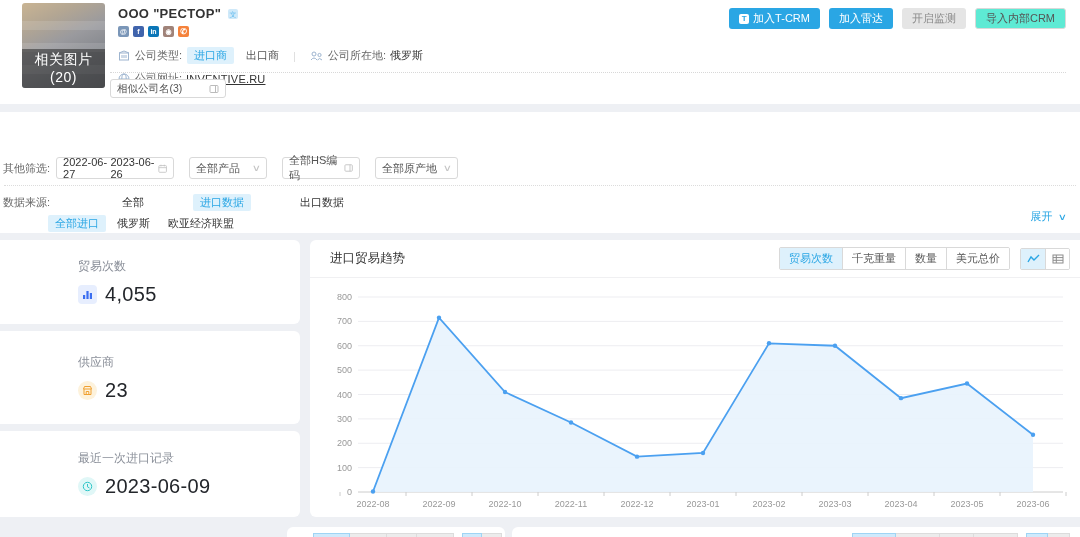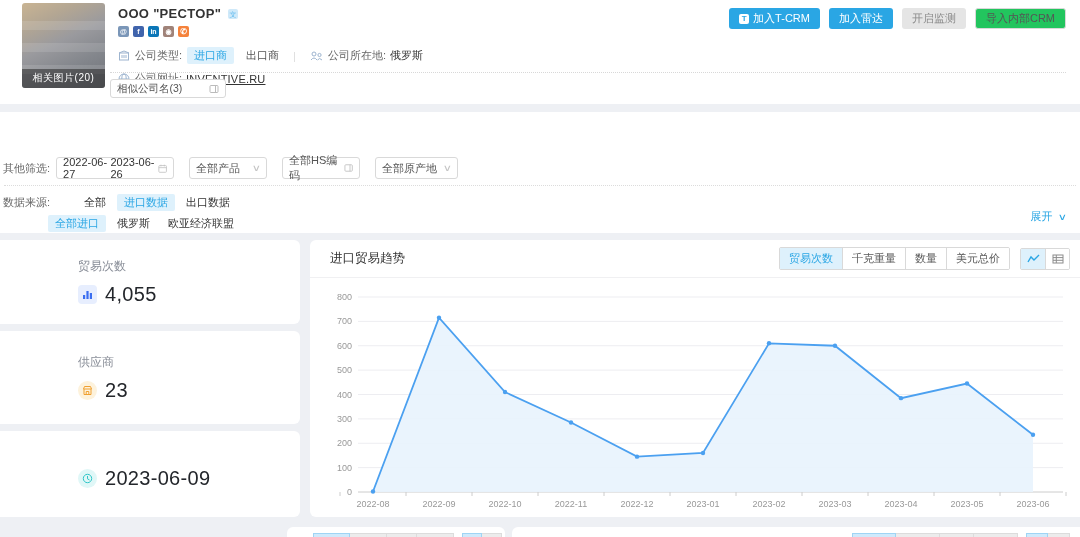--- a/index.html
+++ b/index.html
@@ -5,21 +5,21 @@
   * { margin:0; padding:0; box-sizing:border-box; }
   body { background:#eef0f4; font-family:"Liberation Sans", sans-serif; }
   .screen { position:relative; width:1080px; height:537px; background:#eef0f4; overflow:hidden; }
 
   
   .header-card { position:absolute; left:0; top:0; width:1080px; height:104px; background:#fff; }
   .company-photo { position:absolute; left:22px; top:3px; width:83px; height:85px; border-radius:3px; overflow:hidden;
     background:linear-gradient(155deg,#c9b493 0%,#b3a693 22%,#9a9a9e 45%,#83868c 70%,#6e7177 100%); }
   .photo-step { position:absolute; left:0; width:100%; height:9px; background:rgba(255,255,255,.12); }
   .photo-label { position:absolute; left:0; bottom:0; width:100%; padding:2px 0 3px; background:rgba(40,40,40,.55);
-    color:#fff; font-size:10px; text-align:center; letter-spacing:.5px; }
+    color:#fff; font-size:14px; text-align:center; letter-spacing:.5px; }
   .company-info { position:absolute; left:118px; top:6px; }
   .name-row { display:flex; align-items:center; gap:6px; }
   .company-name { font-size:13px; color:#333; font-weight:bold; letter-spacing:.3px; }
   .copy-icon svg { display:block; }
   .social-row { display:flex; gap:4px; margin-top:5px; }
   .s-icon { width:11px; height:11px; border-radius:2px; color:#fff; font-size:7px; font-weight:bold;
     display:flex; align-items:center; justify-content:center; line-height:1; }
   .s-vk { background:#7a96b8; } .s-fb { background:#4064ac; } .s-li { background:#0b76b7; }
   .s-ig { background:#a08379; } .s-ph { background:#f5823b; font-size:8px; }
   .meta-row { display:flex; align-items:center; margin-top:10px; font-size:11px; color:#666; }
@@ -32,39 +32,39 @@
   .web-link { color:#333; text-decoration:underline; margin-left:4px; letter-spacing:.2px; }
   .dotted-sep-top { position:absolute; left:110px; right:14px; top:72px; border-top:1px dotted #d8d8d8; }
   .similar-select { position:absolute; left:110px; top:79px; width:116px; height:19px; border:1px solid #d9d9d9;
     border-radius:3px; display:flex; align-items:center; justify-content:space-between; padding:0 6px;
     font-size:10.5px; color:#555; background:#fff; cursor:pointer; }
   .header-actions { position:absolute; right:14px; top:8px; display:flex; gap:9px; }
   .btn { height:21px; border:none; border-radius:3px; font-size:11px; padding:0 10px; display:flex;
     align-items:center; gap:4px; cursor:pointer; font-family:inherit; }
   .btn-primary { background:#2aa6e4; color:#fff; }
   .btn-disabled { background:#e5e5e5; color:#8a8a8a; }
-  .btn-default { background:#22c55e; color:#555; border:1px solid #d9d9d9; }
+  .btn-default { background:#5eead4; color:#555; border:1px solid #d9d9d9; }
   .tcrm-ic { width:10px; height:10px; background:#fff; color:#2aa6e4; border-radius:2px; font-size:8px;
     font-weight:bold; display:flex; align-items:center; justify-content:center; }
 
   
   .tabs-card { position:absolute; left:0; top:112px; width:1080px; height:121px; background:#fff; }
   .tabs-row { position:relative; height:35px; display:flex; align-items:center; padding-left:18px; gap:26px;
     border-bottom:1px solid #f0f0f2; }
   .tab { font-size:13px; color:#333; cursor:pointer; position:relative; height:35px; line-height:35px; }
   .tab.active { color:#2aa6e4; }
   .tab.active::after { content:""; position:absolute; left:-4px; right:-4px; bottom:0; height:2px; background:#2aa6e4; }
   .filter-row { position:absolute; left:3px; top:45px; display:flex; align-items:center; font-size:11px; color:#666; }
   .date-box { margin-left:6px; width:118px; height:22px; border:1px solid #d9d9d9; border-radius:3px;
     display:flex; align-items:center; padding:0 6px; color:#333; background:#fff; cursor:pointer; }
   .sel-box { margin-left:15px; width:78px; height:22px; border:1px solid #d9d9d9; border-radius:3px;
     display:flex; align-items:center; justify-content:space-between; padding:0 6px; color:#555; background:#fff; cursor:pointer; }
   .chev { color:#c4c4c4; font-size:9px; transform:scaleX(1.4); }
   .dotted-sep-mid { position:absolute; left:4px; right:4px; top:73px; border-top:1px dotted #dcdcdc; }
-  .src-row1 { position:absolute; left:3px; top:82px; display:flex; align-items:center; font-size:11px; color:#666; }
+  .src-row1 { position:absolute; left:3px; top:82px; display:flex; align-items:center; font-size:11px; color:#666;gap:38px; }
   .src-row2 { position:absolute; left:48px; top:103px; display:flex; align-items:center; font-size:11px; color:#555; }
   .src-opt { margin-left:4px; color:#333; cursor:pointer; padding:1px 7px; }
   .src-opt.on { background:#def1fc; color:#2aa6e4; border-radius:2px; }
   .src-row2 .src-opt:first-child { margin-left:0; }
   .expand-link { position:absolute; right:14px; top:97px; font-size:11px; color:#2aa6e4; cursor:pointer; display:flex; gap:7px; align-items:center; }
 
   
   .stat-card { position:absolute; left:-20px; width:320px; background:#fff; border-radius:6px;
     display:flex; flex-direction:column; justify-content:center; padding-left:98px; }
   .stat-label { font-size:12px; color:#8a8f99; }
@@ -257,20 +257,21 @@
             <path d="M1.5 4 L2.5 1.5 h6 L9.5 4 Z" fill="none" stroke="#f0a030"></path>
             <path d="M2 4 v5.5 h7 V4" fill="none" stroke="#f0a030"></path>
             <path d="M4.2 9.5 V6.5 h2.6 v3" fill="none" stroke="#f0a030"></path>
           </svg>
       </span>
       <span class="stat-value">23</span>
     </div>
   </section>
 
   <section class="stat-card" style="top:431px; height:86px">
+    <div class="stat-label">最近一次进口记录</div>
     <div class="stat-value-row">
       <span class="stat-ic teal">
         <svg width="11" height="11" viewBox="0 0 11 11">
             <circle cx="5.5" cy="5.5" r="4.2" fill="none" stroke="#2fc6c8"></circle>
             <path d="M5.5 3 v2.8 l2 1.2" fill="none" stroke="#2fc6c8"></path>
           </svg>
       </span>
       <span class="stat-value">2023-06-09</span>
     </div>
   </section>

